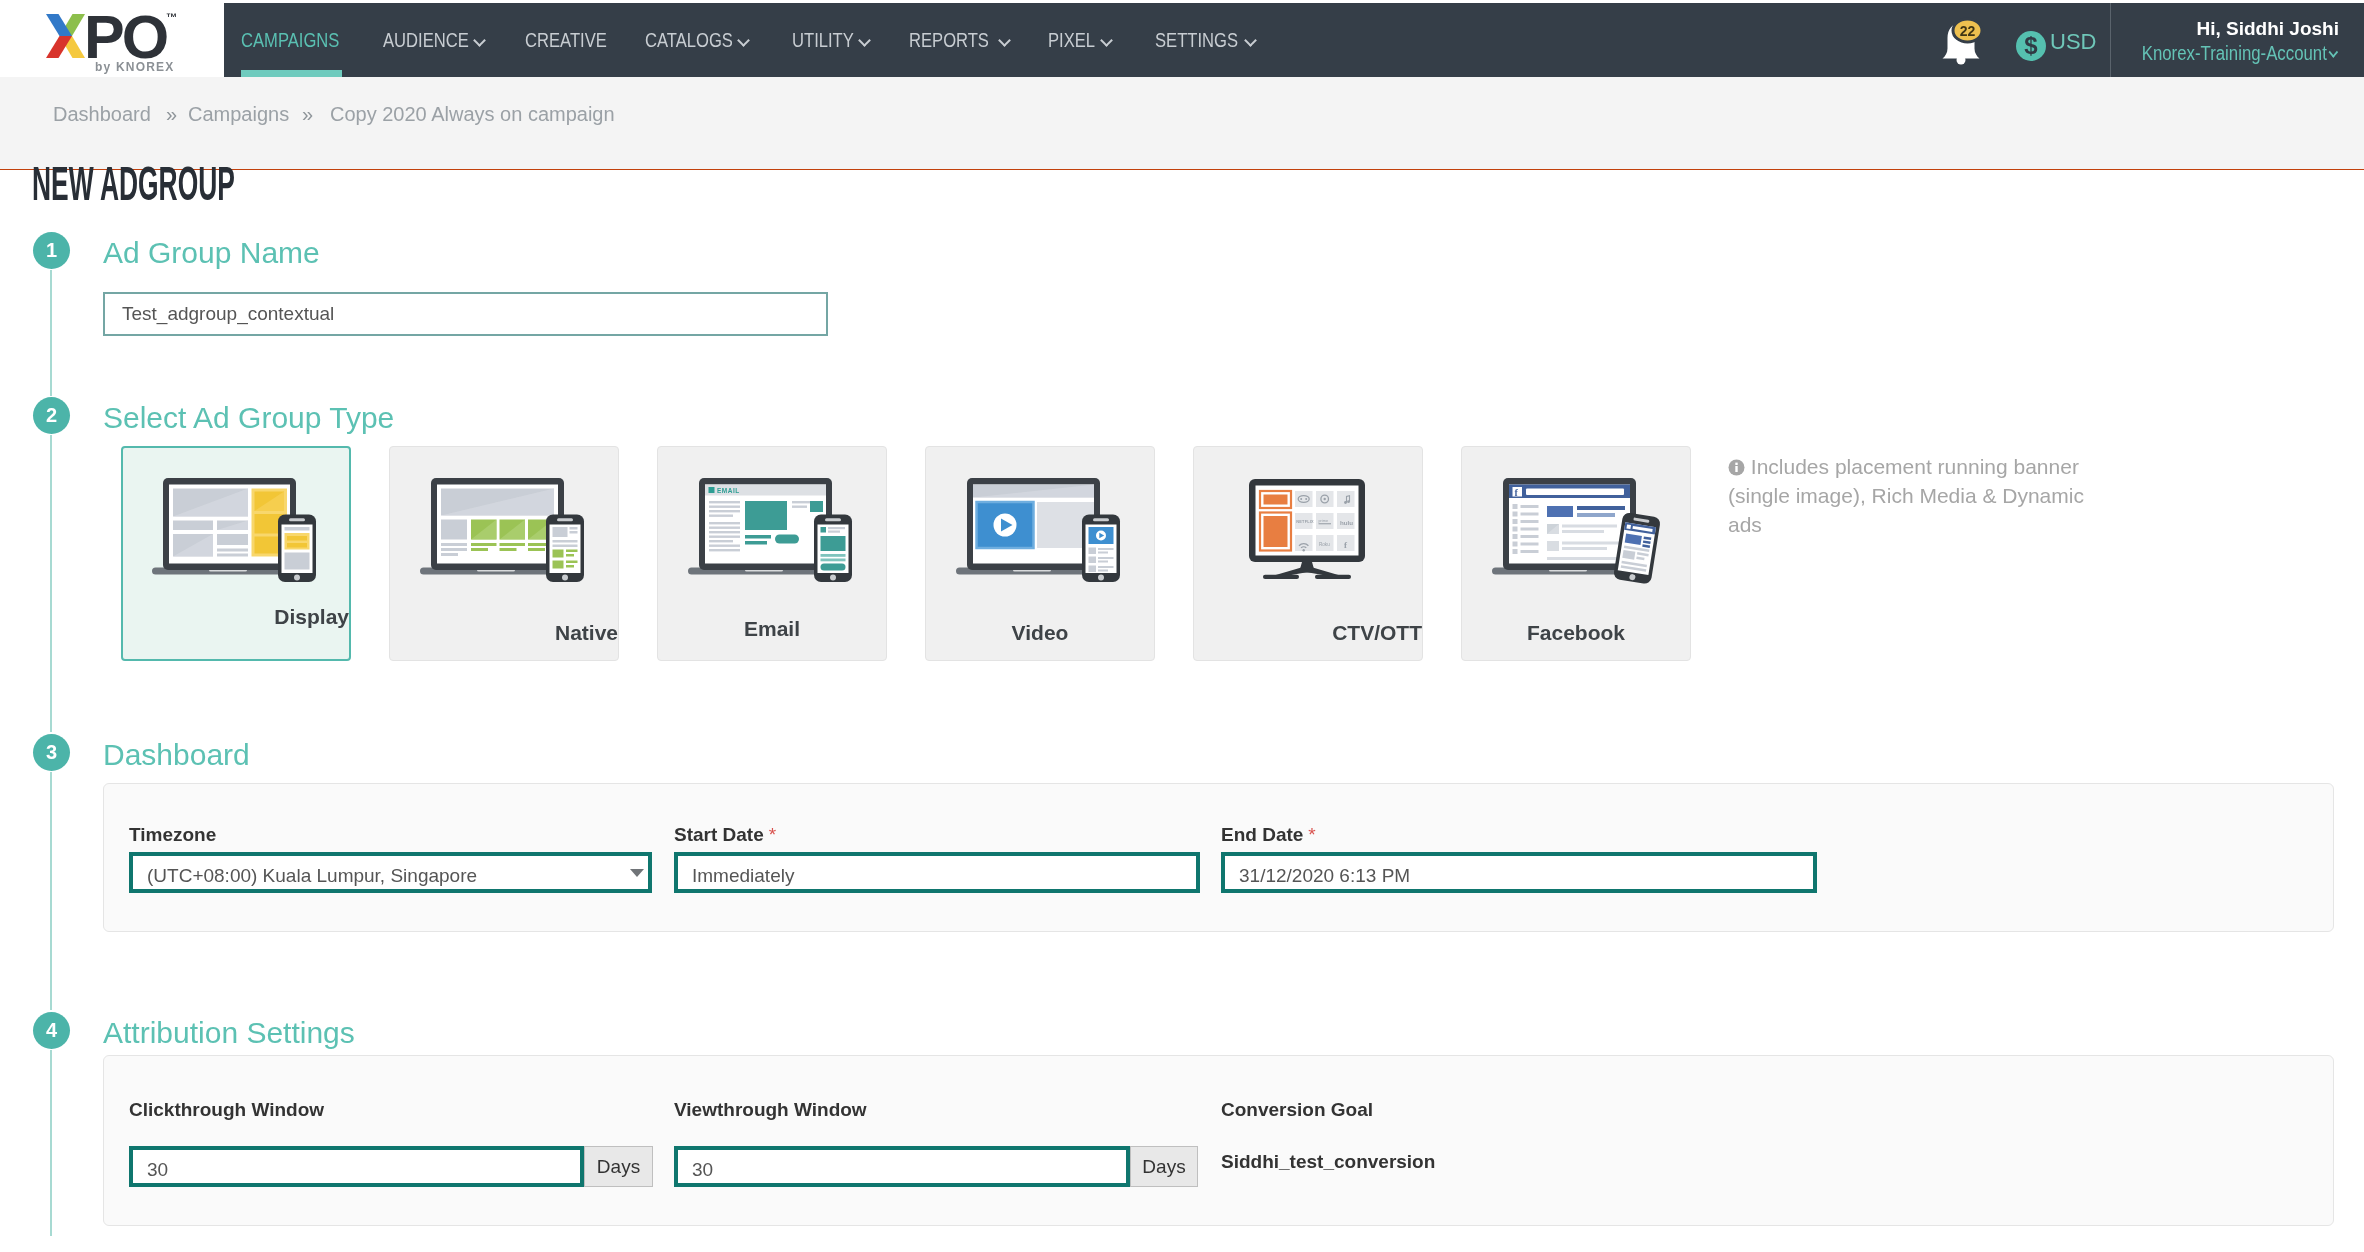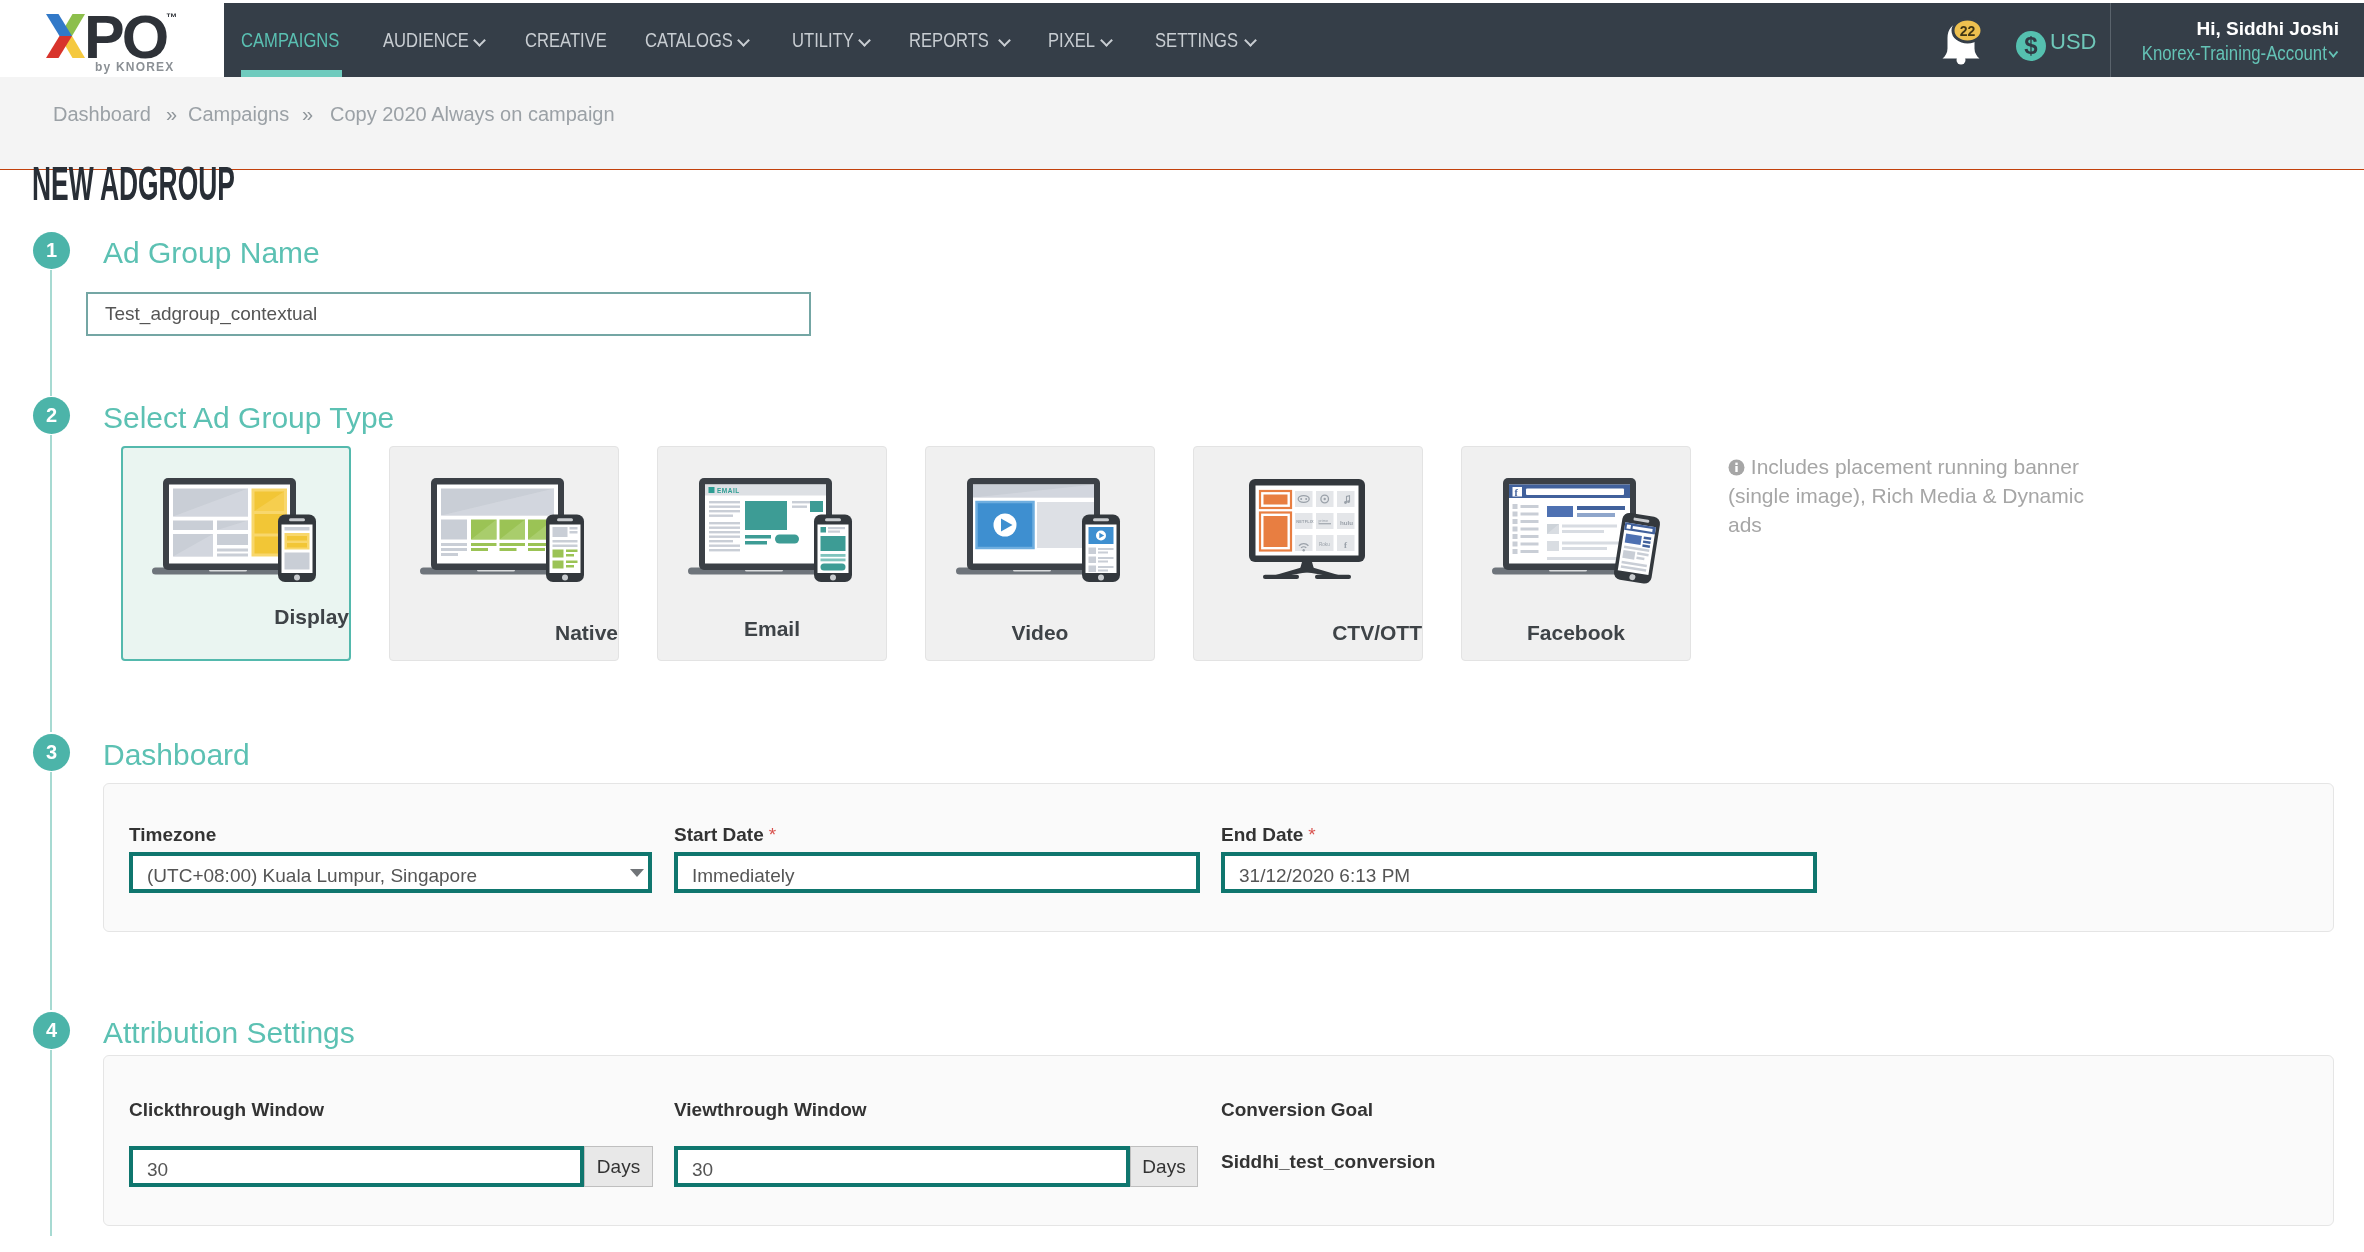--- a/index.html
+++ b/index.html
@@ -17,21 +17,21 @@
 
 #crumb{position:absolute;top:77px;left:0;width:2364px;height:93px;background:#F4F4F4;border-bottom:1px solid #c2410c;font-size:20px;color:#9BA1A6}
 #crumb span{position:absolute;top:26px;white-space:nowrap}
 
 #h1{position:absolute;left:32px;top:156px;font-size:48px;font-weight:bold;color:#282E36;transform:scaleX(0.55);transform-origin:0 0;white-space:nowrap}
 
 .stepline{position:absolute;left:50px;width:2px;background:#A7DAD2}
 .circle{position:absolute;left:33px;width:37px;height:37px;border-radius:50%;background:#4CB4A9;color:#fff;font-size:20px;font-weight:bold;text-align:center;line-height:37px}
 .shead{position:absolute;left:103px;font-size:30px;color:#5CC1B3;white-space:nowrap}
 
-#nameinput{position:absolute;left:86px;top:292px;width:725px;height:44px;border:2px solid #74A6A4;background:#fff;font-size:19px;color:#555;line-height:40px;padding-left:17px}
+#nameinput{position:absolute;left:103px;top:292px;width:725px;height:44px;border:2px solid #74A6A4;background:#fff;font-size:19px;color:#555;line-height:40px;padding-left:17px}
 
 .card{position:absolute;top:446px;width:230px;height:215px;background:#F0F0F0;border:1px solid #E3E3E3;border-radius:4px}
 .card.sel{background:#EAF5F1;border:2px solid #54B9AD}
 .card svg{position:absolute;left:0;top:0}
 
 #info{position:absolute;left:1728px;top:452px;width:420px;font-size:21px;line-height:29px;color:#A6A6A6}
 
 .panel{position:absolute;left:103px;width:2231px;background:#FAFAFA;border:1px solid #E5E5E5;border-radius:6px}
 .flabel{position:absolute;font-size:19px;font-weight:bold;color:#333;white-space:nowrap}
 .star{color:#D9534F;font-weight:normal;margin-left:5px}

